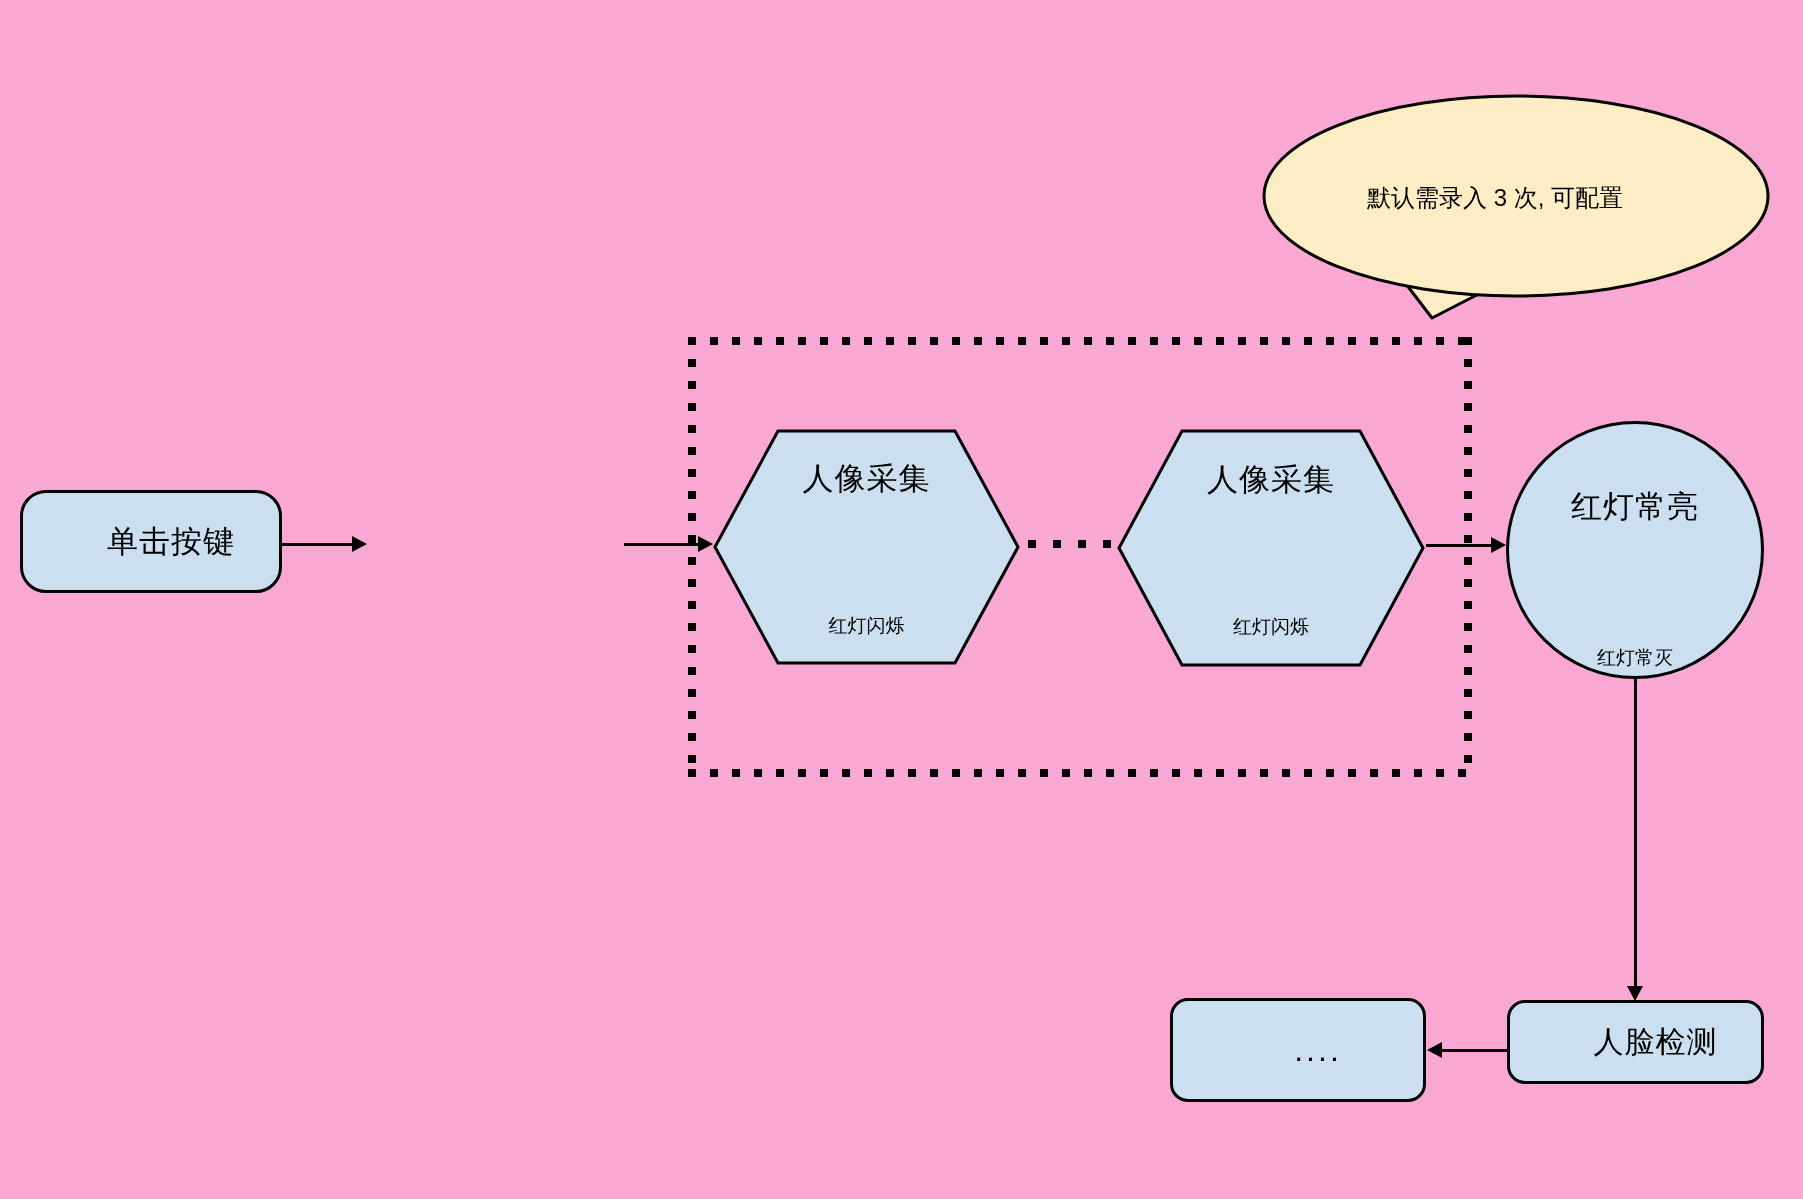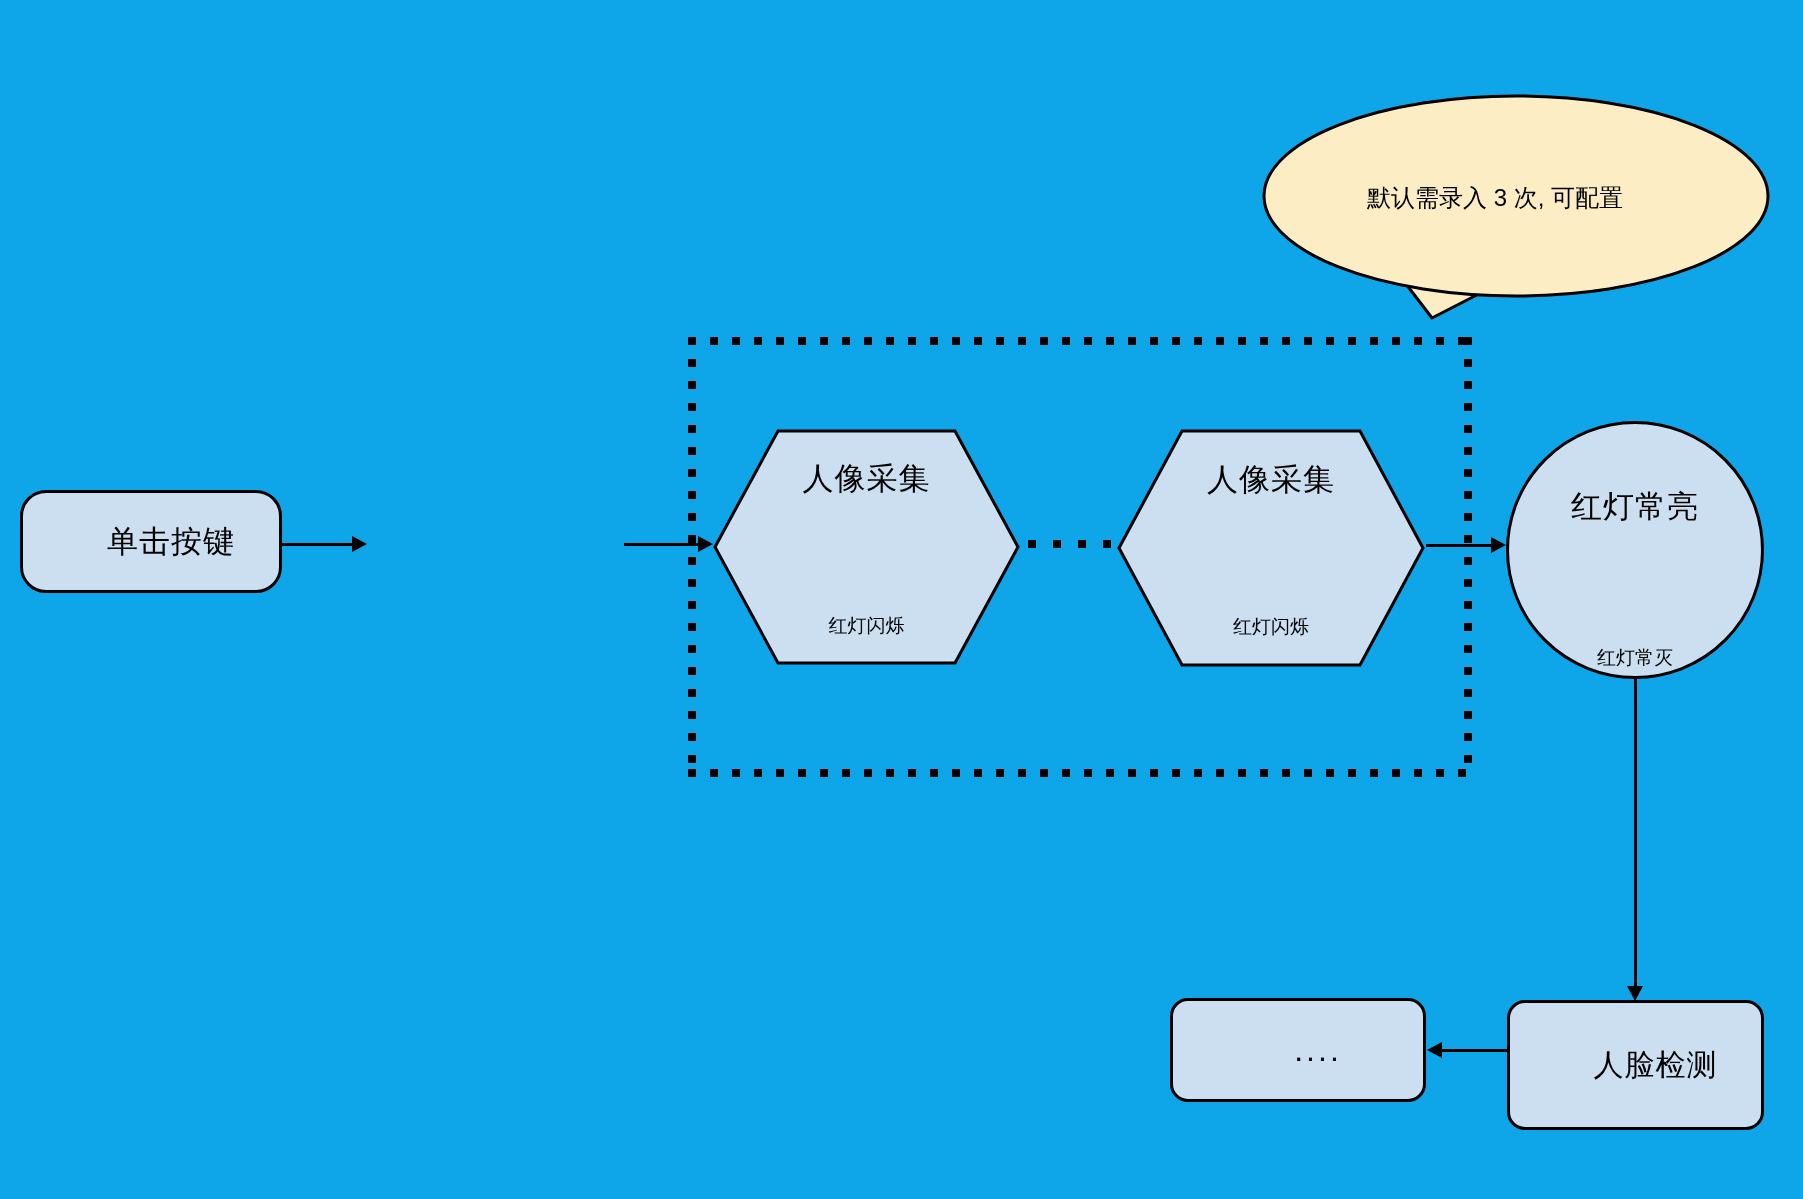--- a/index.html
+++ b/index.html
@@ -1,17 +1,17 @@
 <!DOCTYPE html>
 <html><head>
 <meta charset="utf-8">
 <style>
   html,body{margin:0;padding:0;background:#fff;}
   #stage{
-    position:relative;width:1803px;height:1199px;background:#0ea5e9;
+    position:relative;width:1803px;height:1199px;background:#f9a8d4;
     font-family:"Liberation Sans","DejaVu Sans",sans-serif;color:#000;overflow:hidden;
   }
   
   .rnode{
     position:absolute;background:#cbdff1;border:3px solid #000;border-radius:26px;
     display:flex;align-items:center;justify-content:center;box-sizing:border-box;padding-left:40px;
   }
   .rnode .lbl{font-size:31px;letter-spacing:1px;}
   .circle{
     position:absolute;background:#cbdff1;border:3px solid #000;border-radius:50%;
@@ -101,21 +101,21 @@
   <div class="ahead right" style="left:1491px;top:537px;"></div>
 
   <div class="circle" style="left:1506px;top:421px;width:258px;height:258px;">
     <div class="ctext title" style="top:62px;">红灯常亮</div>
     <div class="ctext sub" style="top:182px;margin-top:39px;">红灯常灭</div>
   </div>
 
   <div class="aline" style="left:1634px;top:679px;width:3px;height:310px;"></div>
   <div class="ahead down" style="left:1627px;top:986px;"></div>
 
-  <div class="rnode" style="left:1507px;top:1000px;width:257px;height:130px;border-radius:18px;">
+  <div class="rnode" style="left:1507px;top:1000px;width:257px;height:84px;border-radius:18px;">
     <span class="btm-lbl">人脸检测</span>
   </div>
 
   <div class="aline" style="left:1441px;top:1049px;width:67px;height:3px;"></div>
   <div class="ahead left" style="left:1427px;top:1042px;"></div>
 
   <div class="rnode" style="left:1170px;top:998px;width:256px;height:104px;border-radius:18px;">
     <span class="dots-lbl">....</span>
   </div>
 

